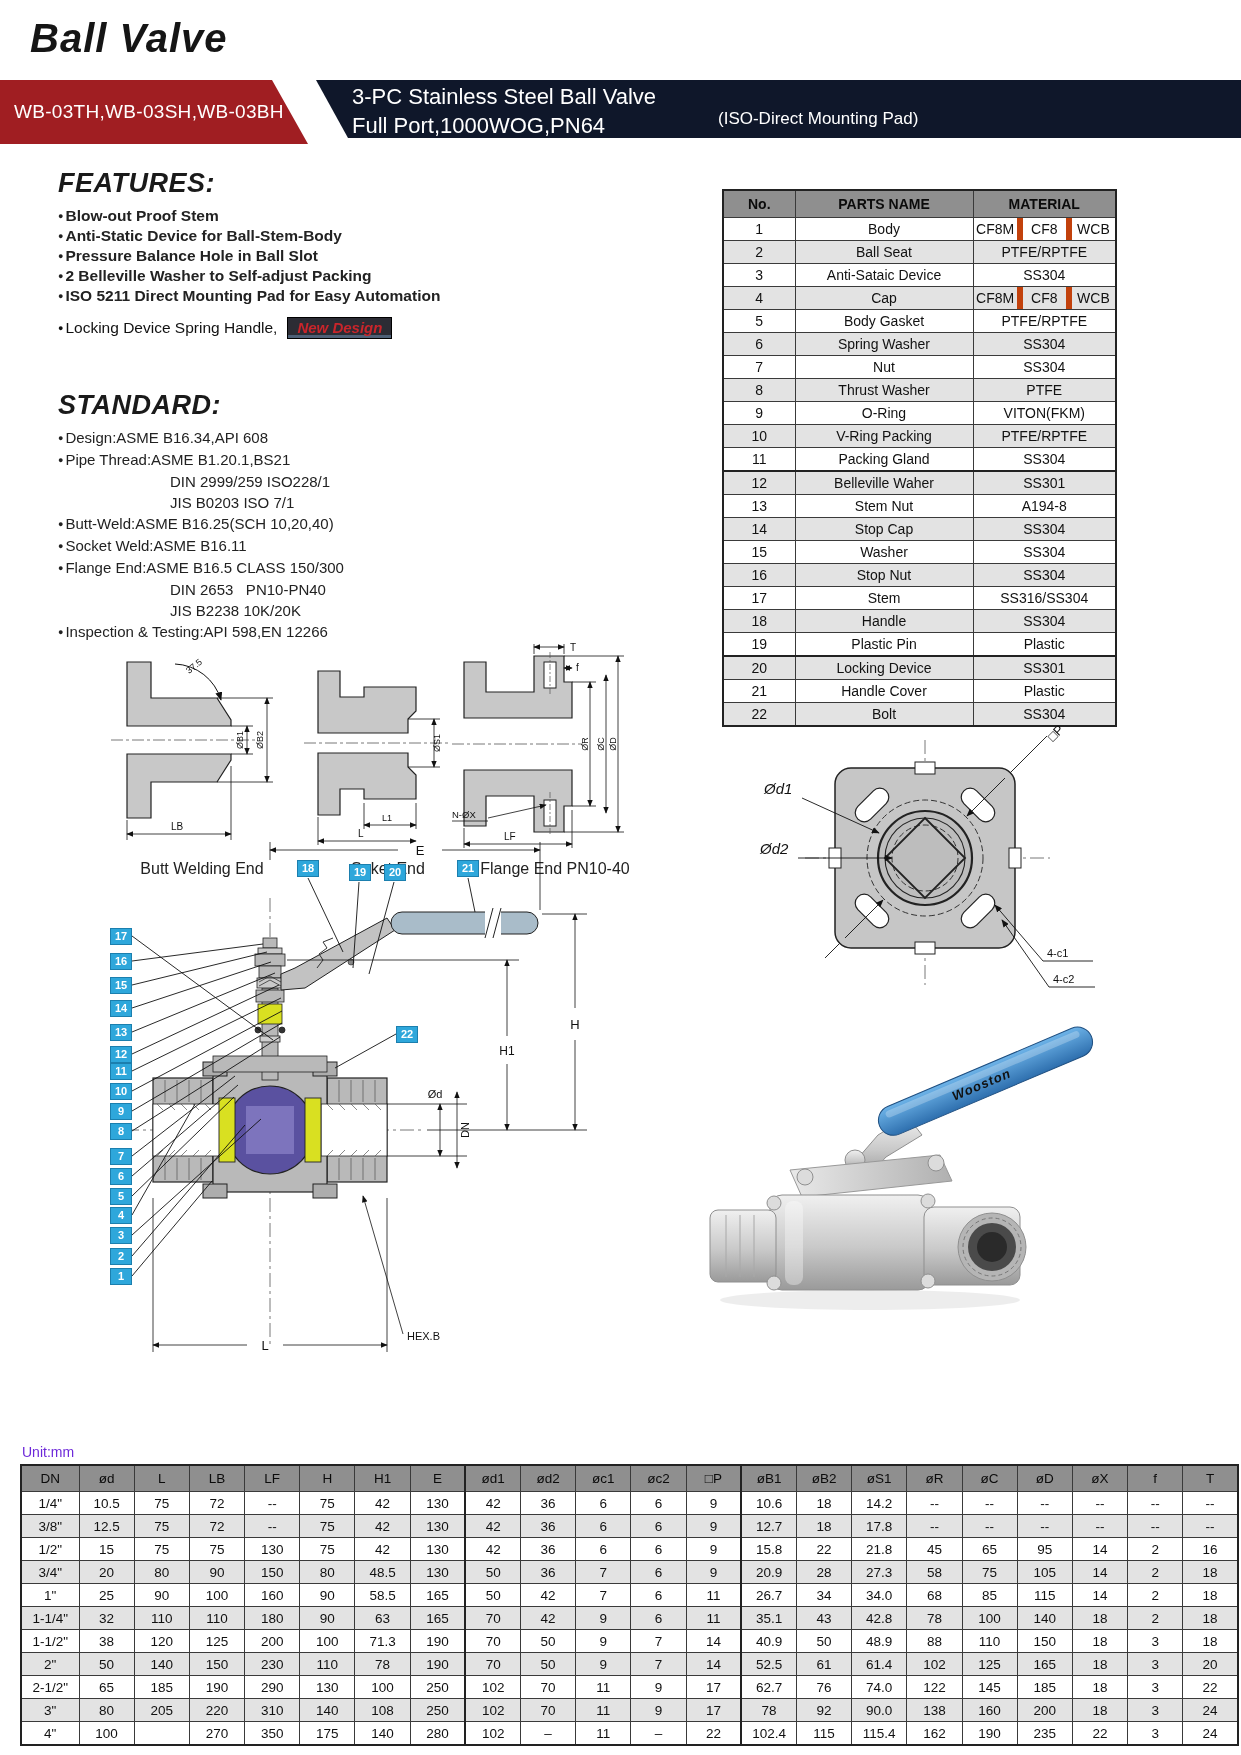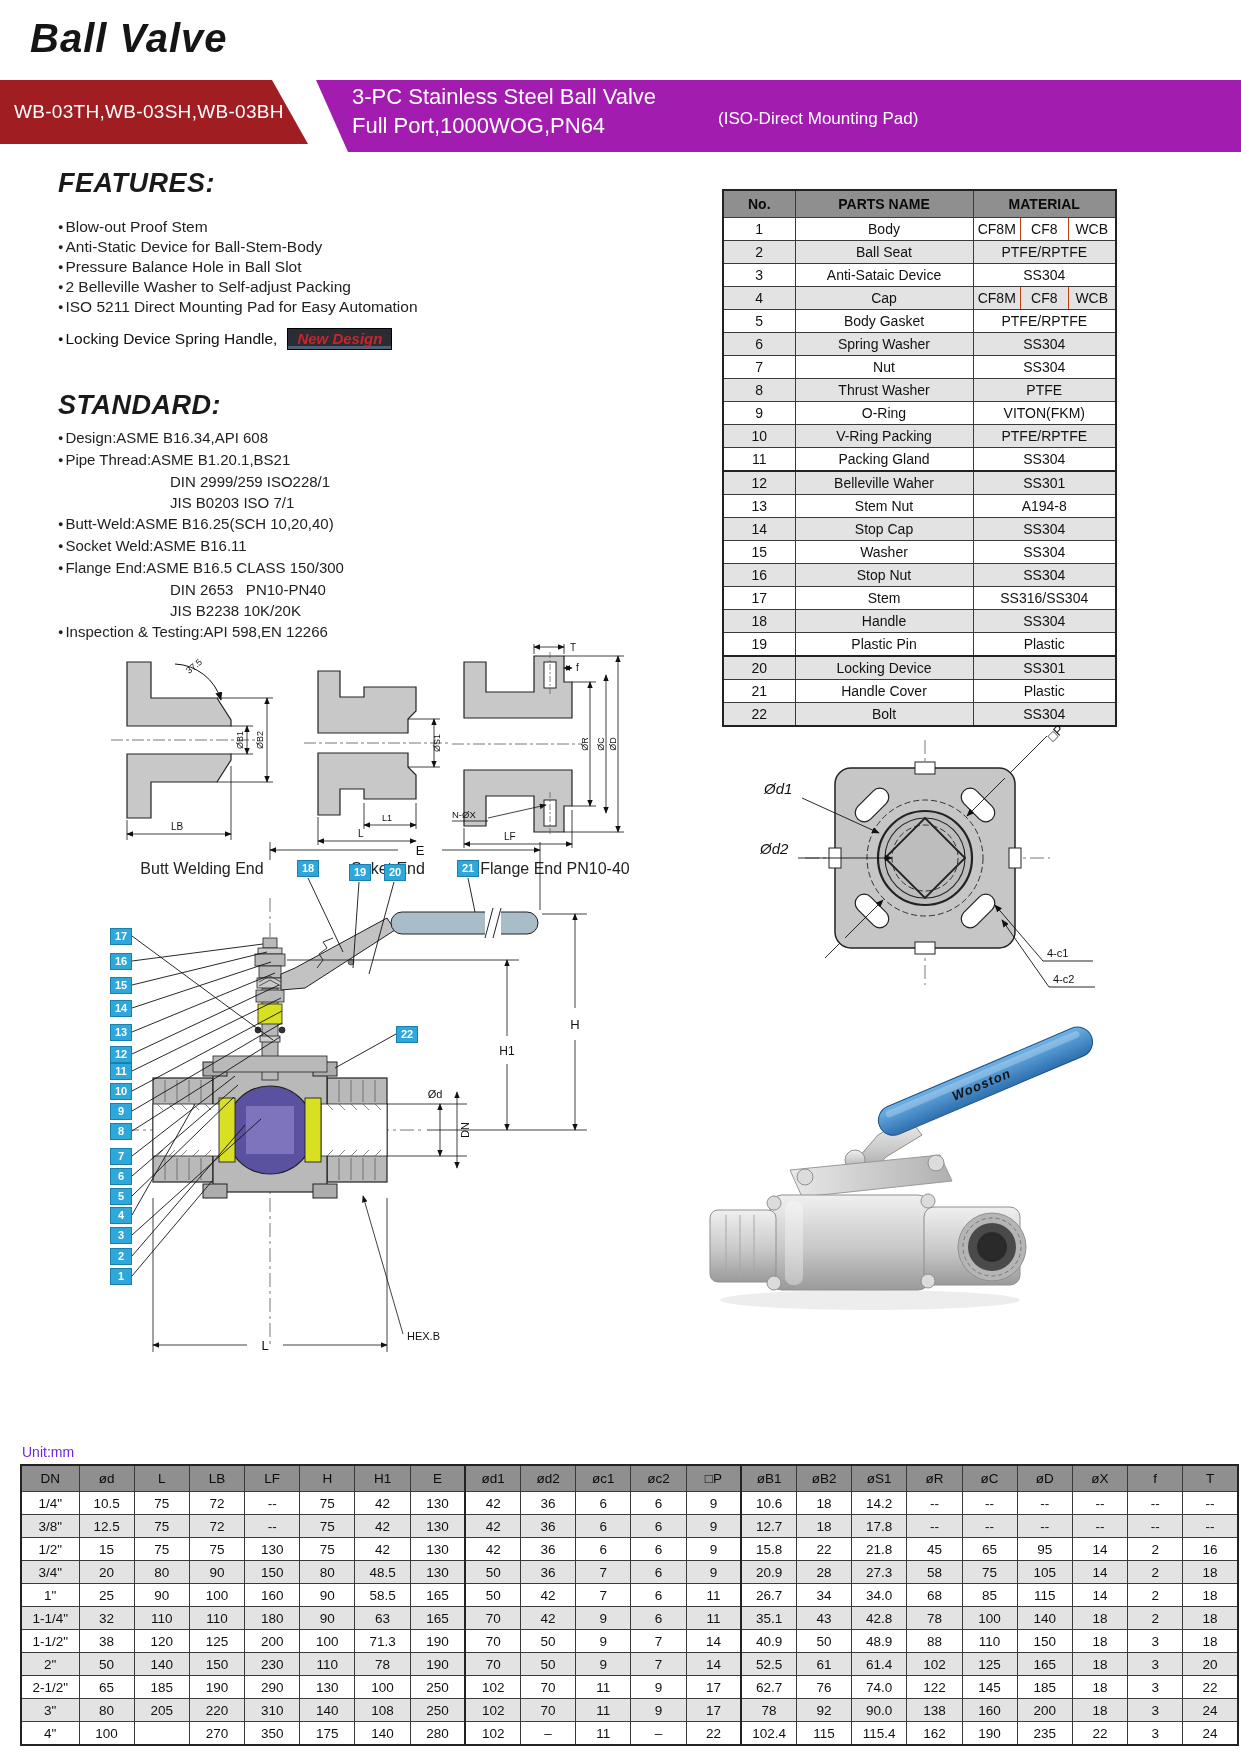--- a/index.html
+++ b/index.html
@@ -2,49 +2,49 @@
 <html><head>
 <meta charset="utf-8">
 <style>
   html,body{margin:0;padding:0;background:#fff;}
   .page{position:relative;width:1241px;height:1755px;background:#fff;color:#111;
         font-family:"Liberation Sans",sans-serif;overflow:hidden;}
   .title{position:absolute;left:30px;top:16px;font-size:40px;font-style:italic;font-weight:600;letter-spacing:1px;color:#151515;}
   .banner-red{position:absolute;left:0;top:80px;width:322px;height:64px;background:#a01e22;
       clip-path:polygon(0 0,272px 0,308px 100%,0 100%);color:#fff;display:flex;align-items:center;
       padding-left:14px;box-sizing:border-box;font-size:19px;letter-spacing:.3px;}
-  .banner-gray{position:absolute;left:300px;top:80px;width:941px;height:72px;background:#a21caf;
+  .banner-gray{position:absolute;left:300px;top:80px;width:941px;height:58px;background:#0f172a;
       clip-path:polygon(16px 0,100% 0,100% 100%,48px 100%);color:#fff;}
   .bg-line1{position:absolute;left:52px;top:4px;font-size:22px;}
   .bg-line2{position:absolute;left:52px;top:33px;font-size:22px;}
   .bg-note{position:absolute;left:418px;top:29px;font-size:17px;}
   .features{position:absolute;left:58px;top:168px;width:430px;}
   .standard{position:absolute;left:58px;top:390px;width:450px;}
   .sec-heading{font-size:27px;font-weight:bold;font-style:italic;letter-spacing:.5px;color:#1a1a1a;}
-  .feat-list{margin-top:18px;}
+  .feat-list{margin-top:7px;font-weight:bold;}
   .feat-line{font-size:15.5px;line-height:19px;white-space:nowrap;color:#222;}
   .std-list{margin-top:6px;}
   .std-line{font-size:15px;line-height:21px;white-space:nowrap;color:#222;}
   .std-line.indent{padding-left:112px;}
   .std-line span{white-space:pre;}
   .blt{font-size:9px;vertical-align:2px;margin-right:2px;}
   .feat-last{margin-top:11px;font-size:15.5px;white-space:nowrap;}
   .new-badge{display:inline-block;margin-left:10px;background:#2c2c34;color:#c9252b;font-style:italic;
       font-weight:bold;font-size:15px;padding:1px 9px 2px;border:1px solid #000;
       box-shadow:inset 0 -3px 0 rgba(120,160,200,.45);}
   table{border-spacing:0;}
   .parts-table{position:absolute;left:722px;top:189px;width:393px;border-collapse:collapse;
       table-layout:fixed;font-size:14px;border:2px solid #222;}
   .parts-table th{background:#8f8f8f;border:1px solid #3a3a3a;height:24px;font-weight:bold;color:#0b0b0b;}
   .parts-table td{border:1px solid #3a3a3a;height:22px;text-align:center;padding:0;line-height:22px;}
   .parts-table tbody tr:nth-child(even) td{background:#e3e3e3;}
   .parts-table tr.thick-top td{border-top:2px solid #222;}
   .mat-split{display:flex;height:100%;}
   .mat-split span{flex:1;line-height:22px;}
-  .mat-split span + span{border-left:1px solid #c2410c;}
+  .mat-split span + span{border-left:6px solid #c2410c;}
   .drw{position:absolute;}
   .drw-caption{position:absolute;font-size:16px;color:#222;text-align:center;}
   svg text{font-family:"Liberation Sans",sans-serif;fill:#111;}
   .part-tag{position:absolute;width:22px;height:17px;background:#2ea7db;color:#fff;font-size:11px;
       font-weight:bold;text-align:center;line-height:17px;box-shadow:inset 0 0 0 1px #1b7fae;}
   .unit-label{position:absolute;left:22px;top:1444px;font-size:14px;color:#6d28d9;}
   .dim-table{position:absolute;left:20px;top:1464px;width:1218px;border-collapse:collapse;
       table-layout:fixed;font-size:13.5px;border:2px solid #222;}
   .dim-table th{background:#8f8f8f;border:1px solid #3a3a3a;height:23px;font-weight:normal;color:#0b0b0b;}
   .dim-table td{border:1px solid #3a3a3a;height:22px;text-align:center;padding:0;}

